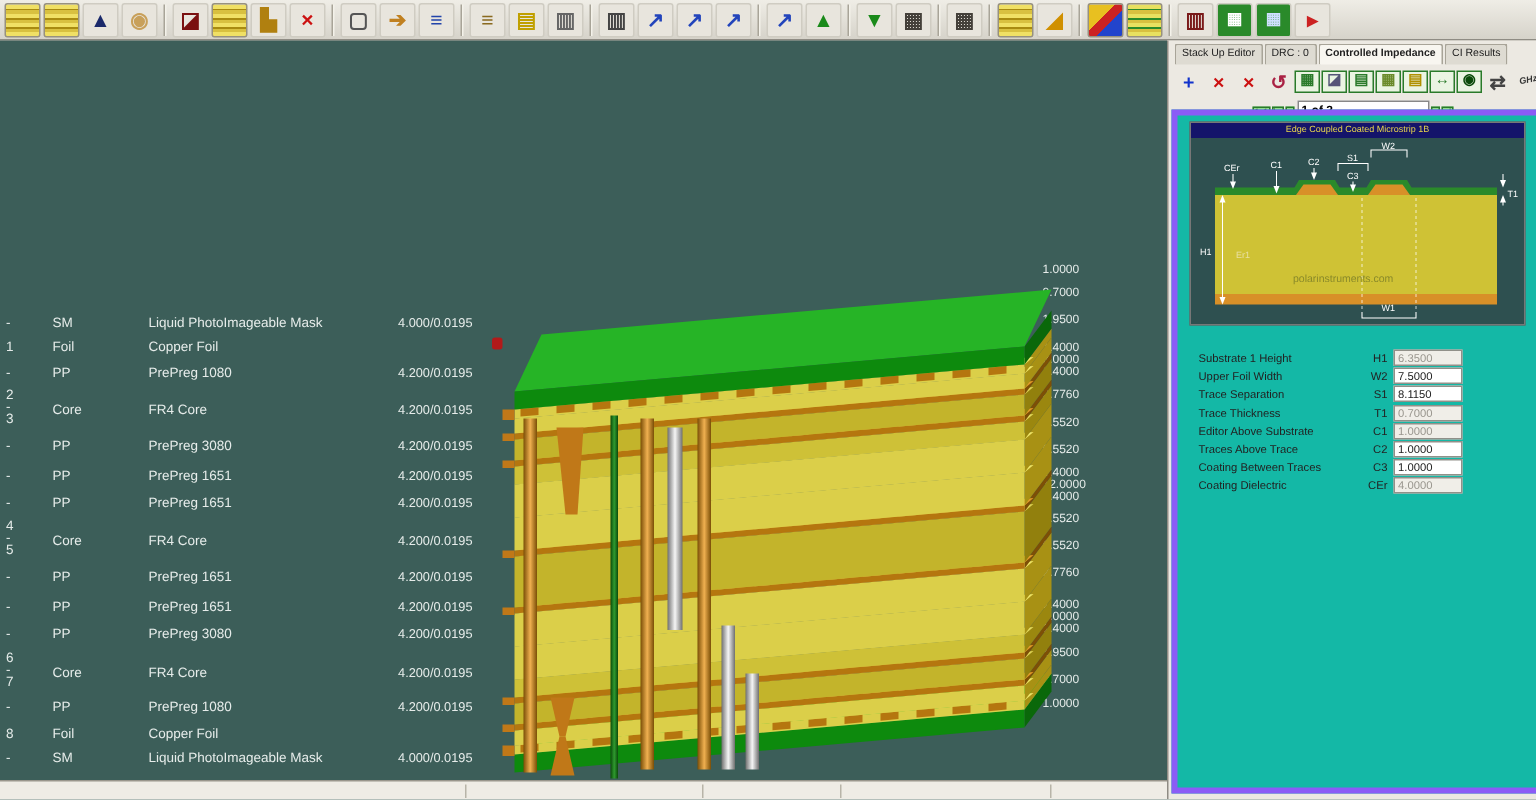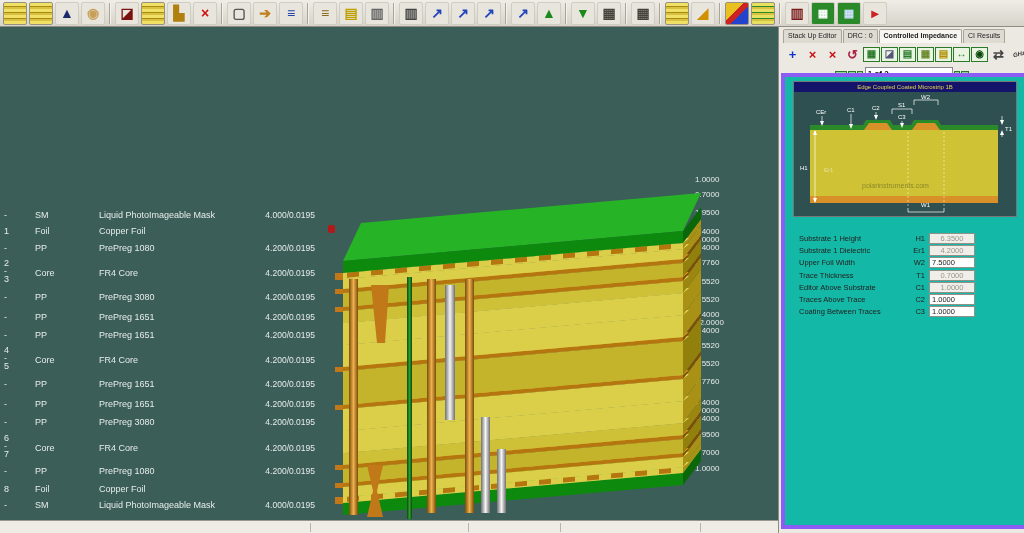--- a/index.html
+++ b/index.html
@@ -60,21 +60,21 @@
 
   .structbox { position:absolute; left:8px; top:4px; width:224px; height:136px; border:1px solid #777; background:#2e5050; }
   .structtitle { height:10px; background:#14146a; color:#e8d44c; font-size:6px; text-align:center; line-height:10px; white-space:nowrap; overflow:hidden; }
 
   .params { position:absolute; left:10px; top:156px; width:224px; }
   .prow { position:relative; height:12.2px; }
   .prow .pl { position:absolute; left:4px; top:1px; font-size:7.5px; color:#222; white-space:nowrap; }
   .prow .pc { position:absolute; left:98px; width:32px; top:1px; font-size:7.5px; color:#222; text-align:right; }
   .prow input { position:absolute; left:134px; top:0; width:46px; height:11px; border:1px solid #919089;
     font-size:7.5px; font-family:"Liberation Sans",sans-serif; padding:0 2px; background:#fff; color:#222; }
-  .prow input.ro { background:#f0eee8; color:#9a978f;text-align:center; }
+  .prow input.ro { background:#f0eee8; color:#9a978f; }
   .imped { position:absolute; left:10px; top:286px; width:224px; }
   .imped .prow .pl.b, .imped .prow .pc.b { font-weight:bold; }
 
   svg text { font-family:"Liberation Sans",sans-serif; }
 </style>
 </head>
 <body>
 
 <div class="app">
 
@@ -746,28 +746,28 @@
         </svg>
       </div>
 
       <div class="params" id="params">
           <div class="prow">
             <span class="pl">Substrate 1 Height</span>
             <span class="pc">H1</span>
             <input class="ro" readonly="" value="6.3500" style="">
           </div>
           <div class="prow">
-            <span class="pl">Substrate 1 Dielectric</span>
-            <span class="pc">Er1</span>
-            <input class="ro" readonly="" value="4.2000" style="">
-          </div>
-          <div class="prow">
             <span class="pl">Upper Foil Width</span>
             <span class="pc">W2</span>
             <input value="7.5000" style="">
+          </div>
+          <div class="prow">
+            <span class="pl">Trace Separation</span>
+            <span class="pc">S1</span>
+            <input value="8.1150" style="">
           </div>
           <div class="prow">
             <span class="pl">Trace Thickness</span>
             <span class="pc">T1</span>
             <input class="ro" readonly="" value="0.7000" style="">
           </div>
           <div class="prow">
             <span class="pl">Editor Above Substrate</span>
             <span class="pc">C1</span>
             <input class="ro" readonly="" value="1.0000" style="">
@@ -775,17 +775,22 @@
           <div class="prow">
             <span class="pl">Traces Above Trace</span>
             <span class="pc">C2</span>
             <input value="1.0000" style="">
           </div>
           <div class="prow">
             <span class="pl">Coating Between Traces</span>
             <span class="pc">C3</span>
             <input value="1.0000" style="">
           </div>
+          <div class="prow">
+            <span class="pl">Coating Dielectric</span>
+            <span class="pc">CEr</span>
+            <input class="ro" readonly="" value="4.0000" style="">
+          </div>
         </div>
 
     </div>
   </div>
 </div>
 
 </body></html>

